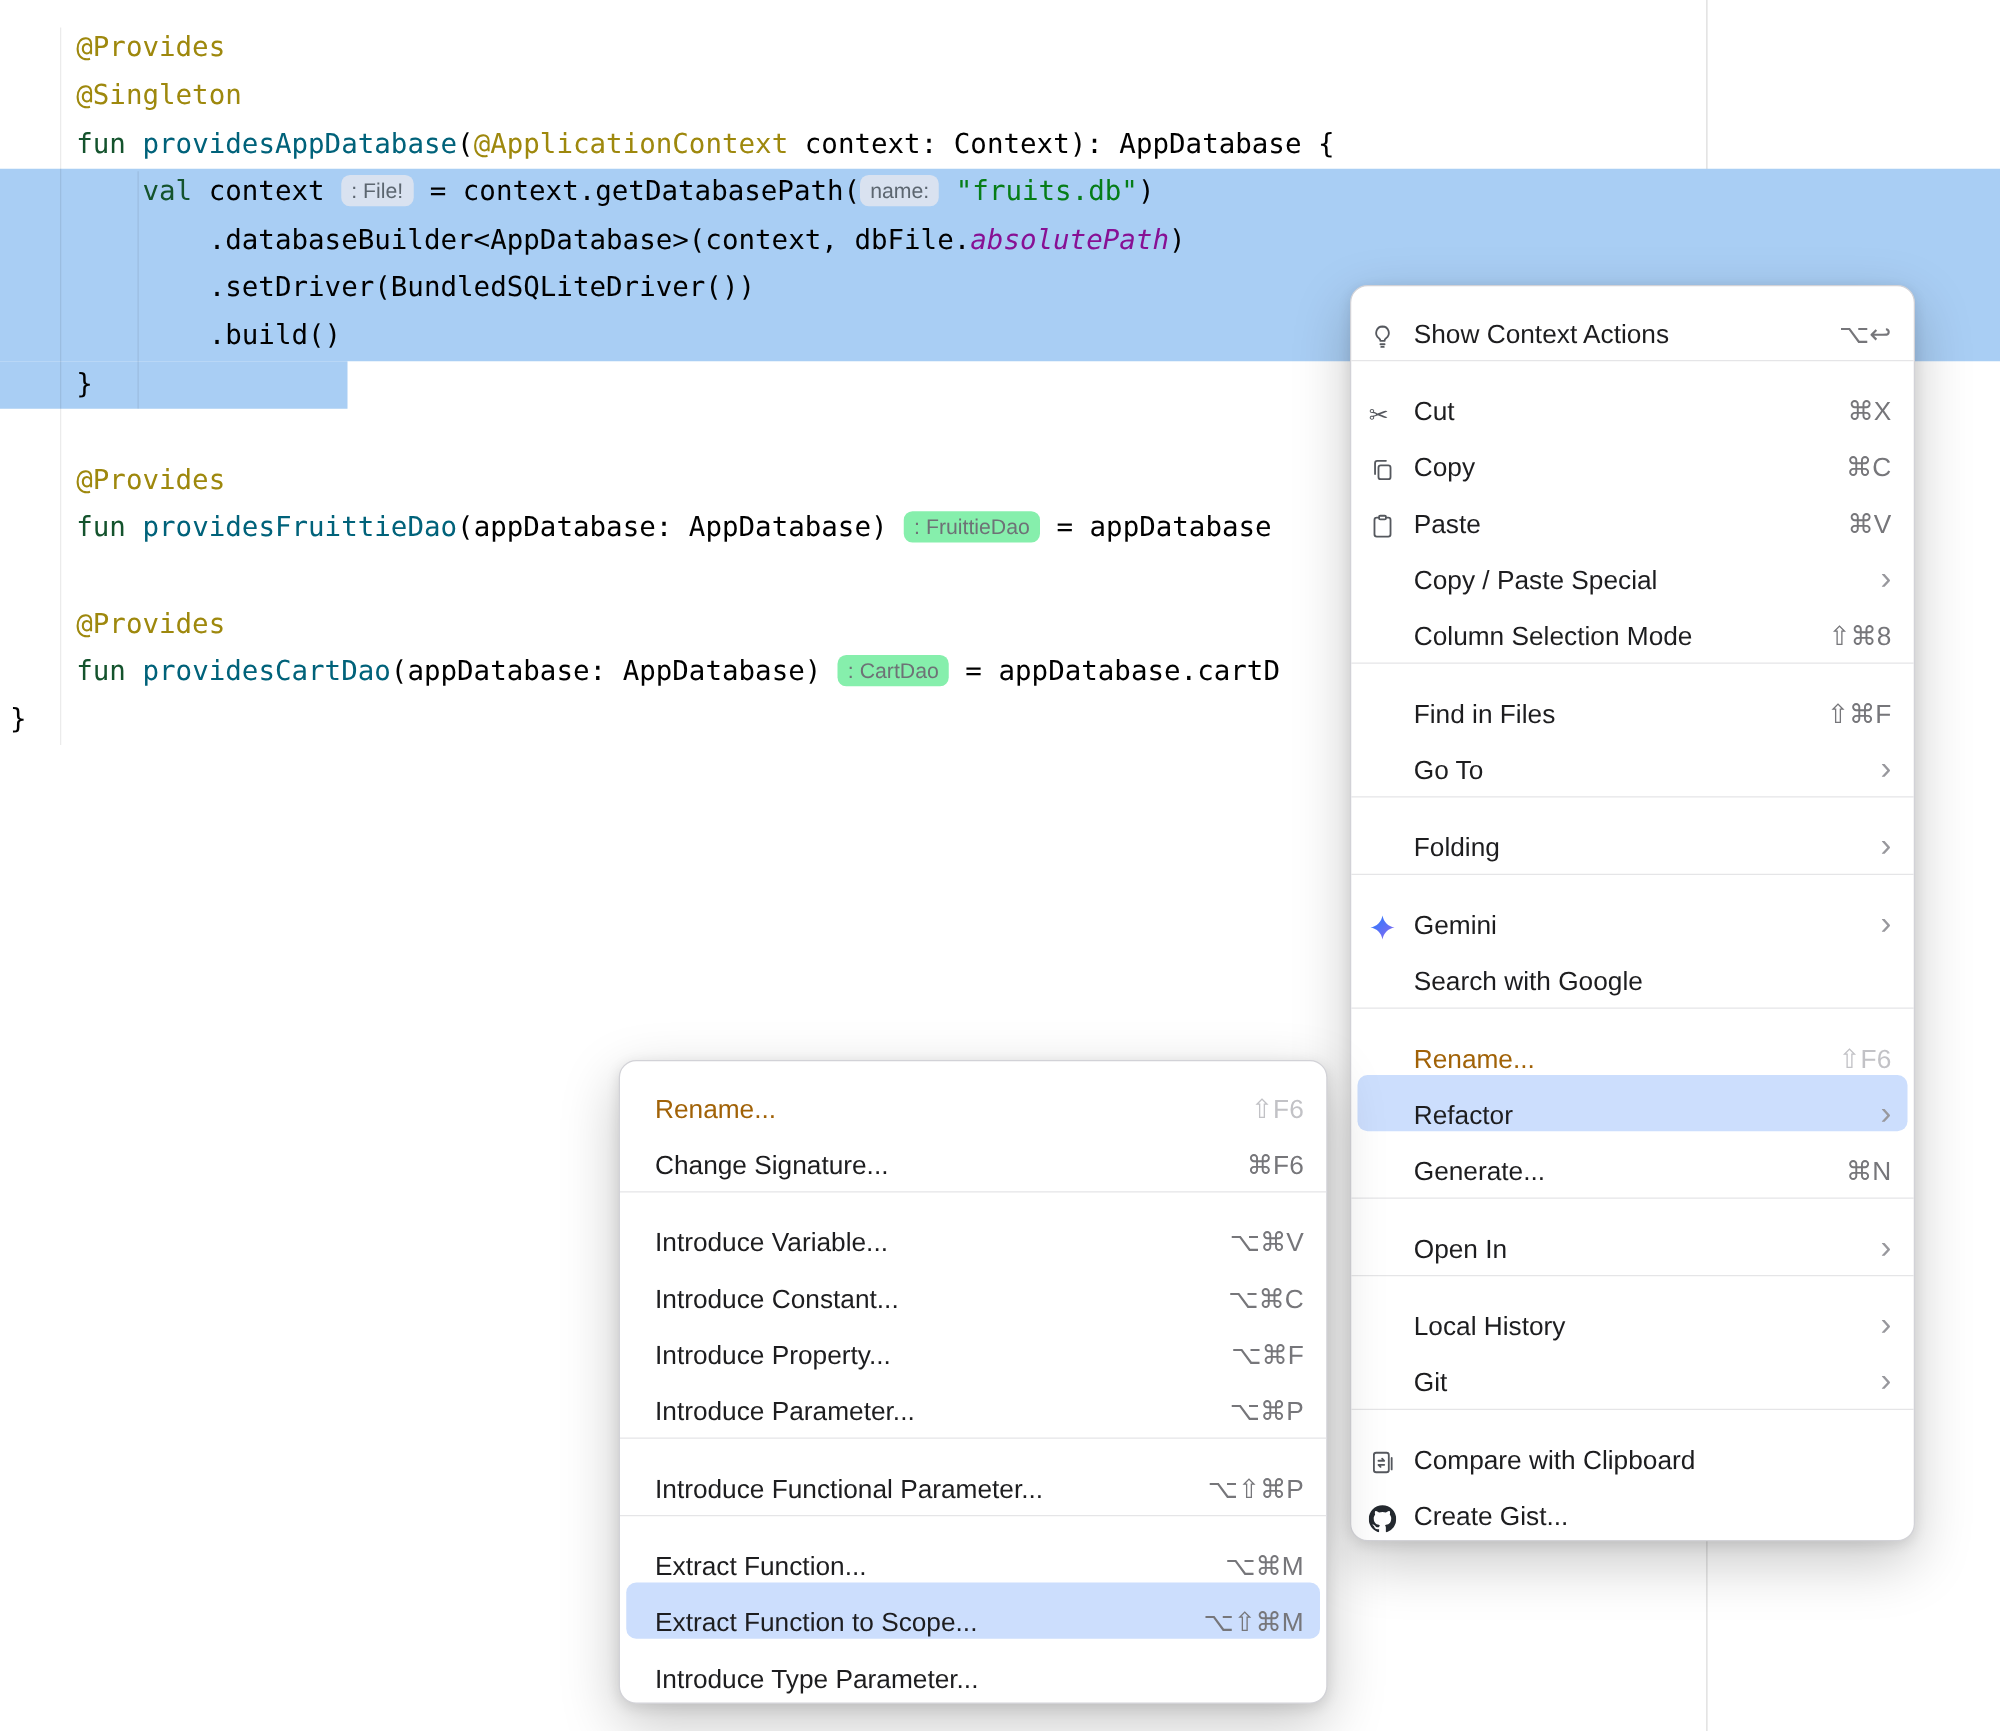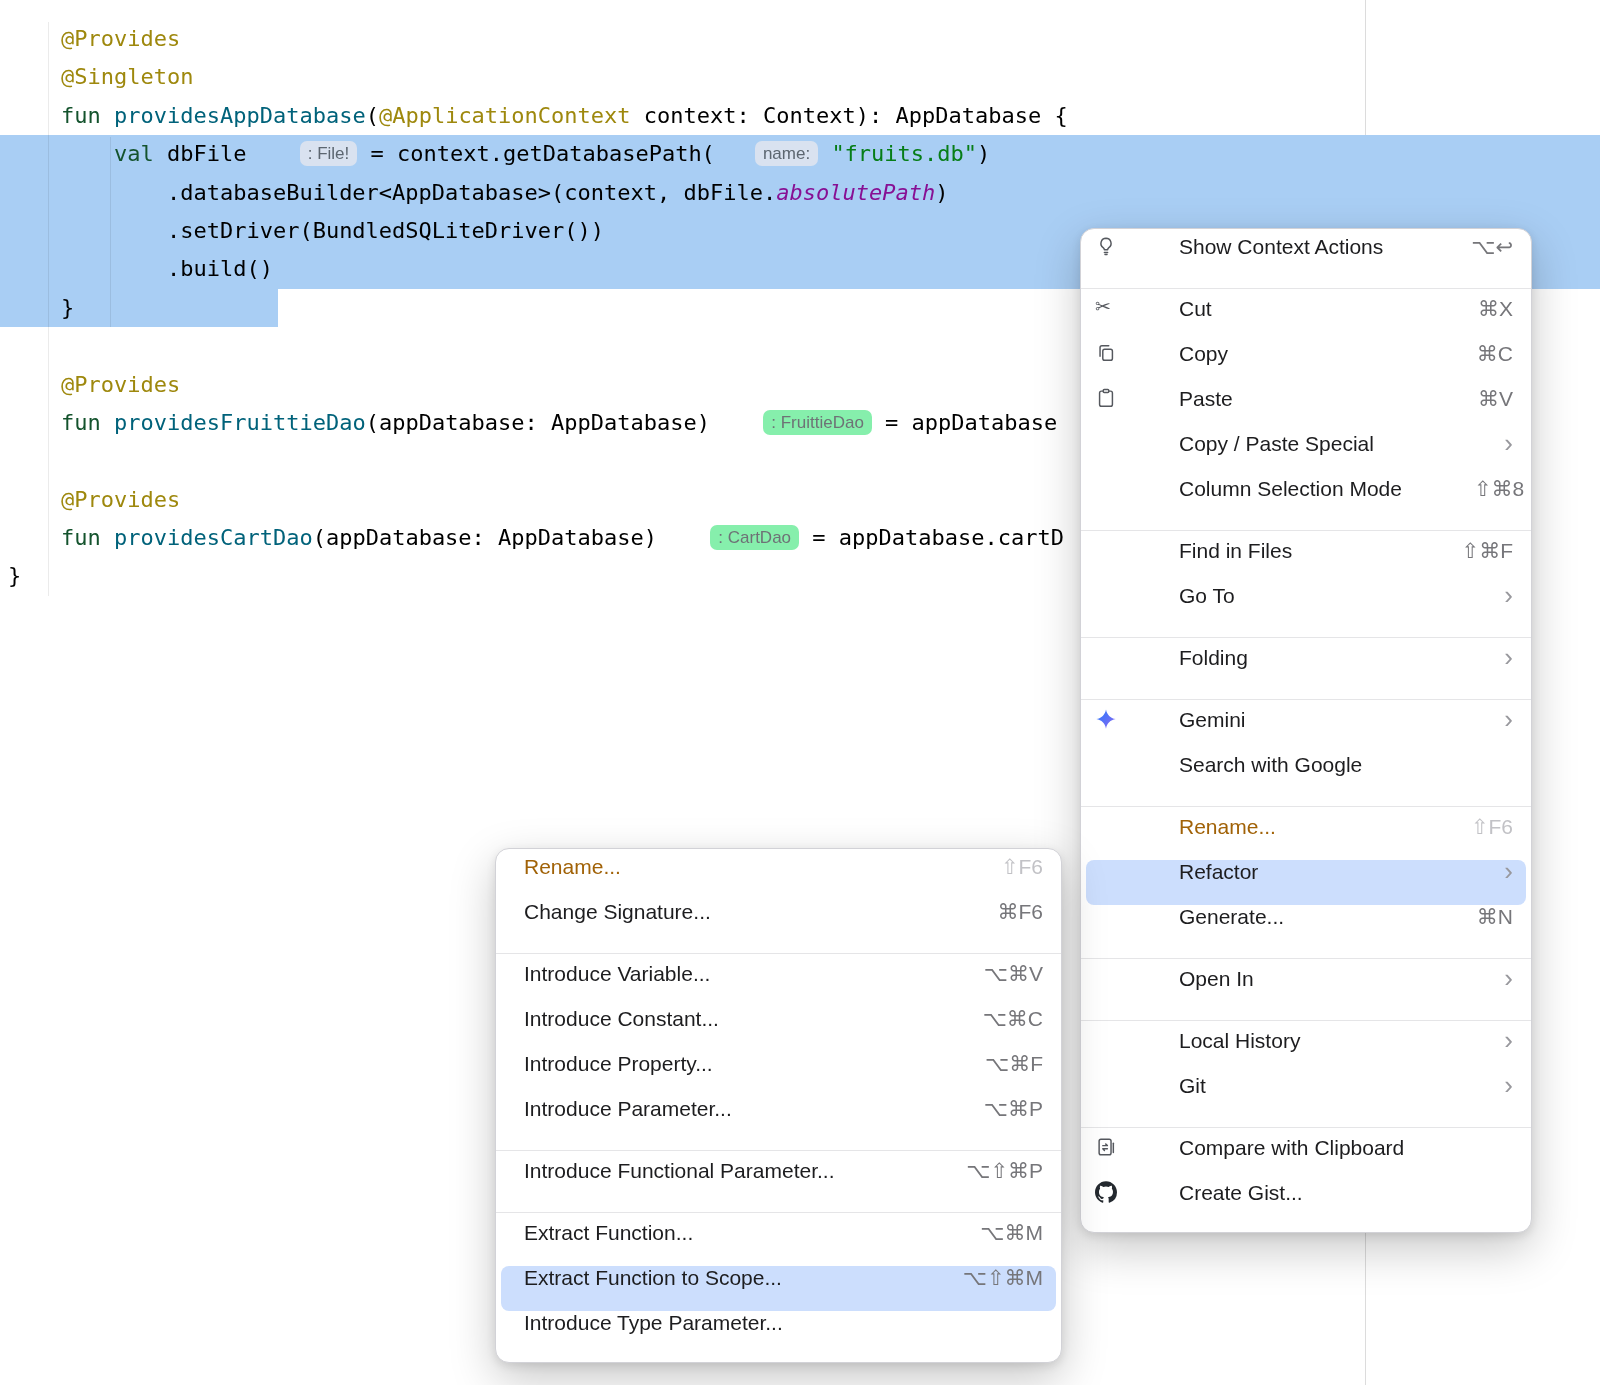--- a/index.html
+++ b/index.html
@@ -23,37 +23,37 @@
   .code-line{height:38.4px;line-height:38.4px;white-space:pre;}
   .ann{color:#9E880D;}
   .kw{color:#14532d;}
   .fn{color:#00627A;}
   .str{color:#067D17;}
   .prop{color:#871094;font-style:italic;}
   .plain{color:#000000;}
   .hint,.hintsel{
     display:inline-block;font-family:"Liberation Sans",sans-serif;
     font-size:17px;line-height:25px;vertical-align:2px;
-    padding:0 8px;border-radius:7px;margin-left:40px;
+    padding:0 8px;border-radius:7px;
   }
   .hint{background:#86efac;color:#6E7276;}
   .hintsel{background:#D9E2F0;color:#5C6670;}
   
   .menu{
     position:absolute;background:#FFFFFF;box-sizing:border-box;
     border:1px solid #D2D2D7;border-radius:14px;
     box-shadow:0 16px 46px rgba(0,0,0,0.22),0 3px 10px rgba(0,0,0,0.10);
     padding:6px 0;z-index:20;
   }
   #context-menu{left:1080px;top:228px;width:452px;}
   #refactor-menu{left:495px;top:848px;width:567px;}
   .mi{
-    height:45px;display:flex;align-items:flex-start;
+    height:45px;display:flex;align-items:flex-end;
     margin:0 5px;padding:0 13px 0 9px;border-radius:8px;
-    font-size:21px;color:#1d1d1f;cursor:default;gap:48px;
+    font-size:21px;color:#1d1d1f;cursor:default;
   }
   #refactor-menu .mi{padding-left:23px;}
   .mi.sel-item{background:#CCDEFD;}
   .mi.disabled .lbl{color:#a16207;}
   .mi.disabled .sc{color:#C2C2C6;}
   .ic{width:36px;flex:0 0 36px;display:flex;align-items:center;color:#55585E;font-size:20px;}
   .ic svg{display:block;}
   .lbl{flex:1;white-space:nowrap;}
   .sc{color:#76767A;margin-left:24px;white-space:nowrap;}
   .chev{color:#98989D;margin-left:24px;font-size:26px;line-height:1;transform:translateY(-2px);}
@@ -65,21 +65,21 @@
 <div id="editor">
   <div class="vguide" id="guide-margin"></div>
   <div class="sel" id="sel-a"></div>
   <div class="sel" id="sel-b"></div>
   <div class="vguide" id="guide-indent-1"></div>
   <div class="vguide" id="guide-indent-2"></div>
   <div id="code">
       <div class="code-line"><span class="ann">    @Provides</span></div>
       <div class="code-line"><span class="ann">    @Singleton</span></div>
       <div class="code-line"><span class="plain">    </span><span class="kw">fun</span><span class="plain"> </span><span class="fn">providesAppDatabase</span><span class="plain">(</span><span class="ann">@ApplicationContext</span><span class="plain"> context: Context): AppDatabase {</span></div>
-      <div class="code-line"><span class="plain">        </span><span class="kw">val</span><span class="plain"> dbFile </span><span class="hintsel">: File!</span><span class="plain"> = context.getDatabasePath(</span><span class="hintsel">name:</span><span class="plain"> </span><span class="str">"fruits.db"</span><span class="plain">)</span></div>
+      <div class="code-line"><span class="plain">        </span><span class="kw">val</span><span class="plain"> context </span><span class="hintsel">: File!</span><span class="plain"> = context.getDatabasePath(</span><span class="hintsel">name:</span><span class="plain"> </span><span class="str">"fruits.db"</span><span class="plain">)</span></div>
       <div class="code-line"><span class="plain">            .databaseBuilder&lt;AppDatabase&gt;(context, dbFile.</span><span class="prop">absolutePath</span><span class="plain">)</span></div>
       <div class="code-line"><span class="plain">            .setDriver(BundledSQLiteDriver())</span></div>
       <div class="code-line"><span class="plain">            .build()</span></div>
       <div class="code-line"><span class="plain">    }</span></div>
       <div class="code-line"></div>
       <div class="code-line"><span class="ann">    @Provides</span></div>
       <div class="code-line"><span class="plain">    </span><span class="kw">fun</span><span class="plain"> </span><span class="fn">providesFruittieDao</span><span class="plain">(appDatabase: AppDatabase) </span><span class="hint">: FruittieDao</span><span class="plain"> = appDatabase</span></div>
       <div class="code-line"></div>
       <div class="code-line"><span class="ann">    @Provides</span></div>
       <div class="code-line"><span class="plain">    </span><span class="kw">fun</span><span class="plain"> </span><span class="fn">providesCartDao</span><span class="plain">(appDatabase: AppDatabase) </span><span class="hint">: CartDao</span><span class="plain"> = appDatabase.cartD</span></div>

